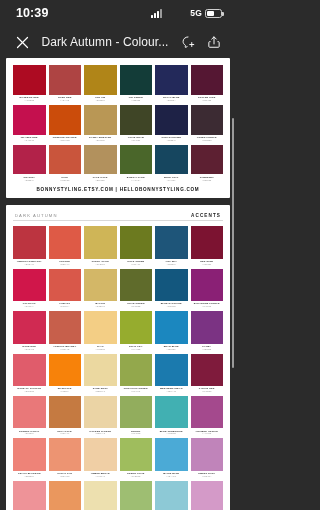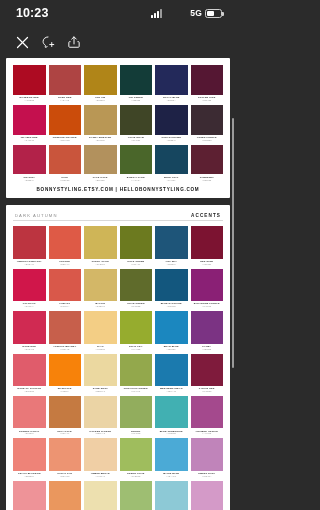--- a/index.html
+++ b/index.html
@@ -91,21 +91,21 @@
   
   .scrollbar{
     position:absolute; right:2px; top:60px;
     width:2.5px; height:250px; background:#9b9b9b; border-radius:2px;
   }
 </style>
 </head>
 <body>
 
 <div class="statusbar">
-  <div class="clock">10:23</div>
+  <div class="clock">10:39</div>
   <div class="status-right">
     <div class="bars">
         <i></i>
         <i></i>
         <i></i>
         <i></i>
       </div>
     <div class="netlabel">5G</div>
     <div class="batt">
         <span></span>
@@ -113,20 +113,21 @@
   </div>
 </div>
 
 <div class="toolbar">
   <div class="tb-btn">
     <svg width="13" height="13" viewBox="0 0 13 13" fill="none" stroke="#ffffff" stroke-width="1.2" stroke-linecap="round">
       <line x1="1.5" y1="1.5" x2="11.5" y2="11.5"></line>
         <line x1="11.5" y1="1.5" x2="1.5" y2="11.5"></line>
     </svg>
   </div>
+  <div class="tb-title">Dark Autumn - Colour...</div>
   <div class="tb-btn">
     <svg width="14" height="14" viewBox="0 0 16 16" fill="none" stroke="#ffffff" stroke-width="1.1" stroke-linecap="round" stroke-linejoin="round">
       <path d="M8 2.2c-3.1 0-5.6 2.3-5.6 5.2 0 1.7 .9 3.2 2.3 4.1 .4 .3 .5 .6 .4 1l-.3 1.1c-.1 .4 .2 .7 .6 .5l1.6-.8"></path>
       <path d="M12.3 8.6v4.6M10 10.9h4.6"></path>
     </svg>
   </div>
   <div class="tb-btn">
     <svg width="14" height="14" viewBox="0 0 16 16" fill="none" stroke="#ffffff" stroke-width="1.1" stroke-linecap="round" stroke-linejoin="round">
       <path d="M8 10.2V2.2"></path>
         <path d="M5.4 4.7L8 2.1l2.6 2.6"></path>

